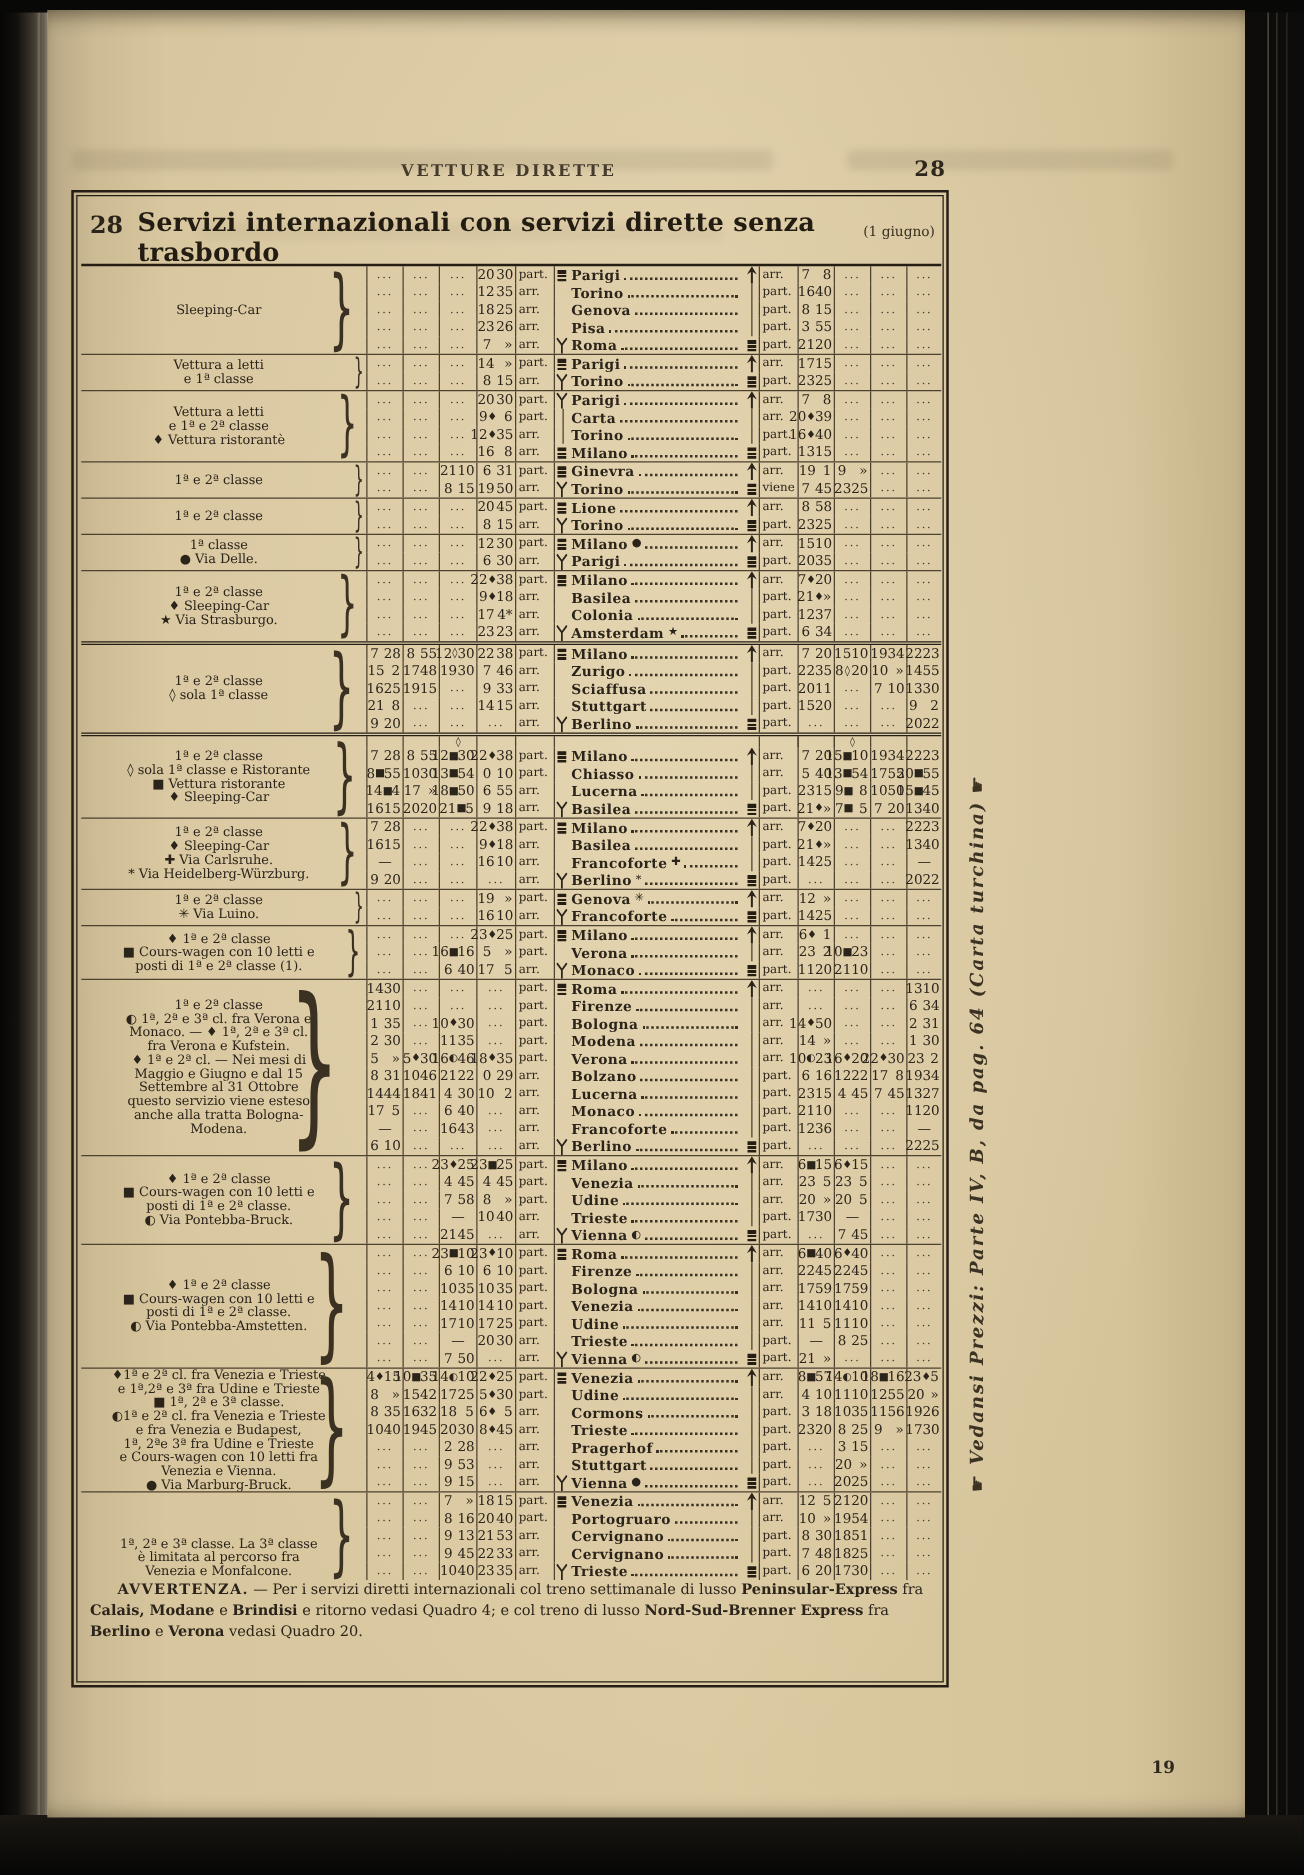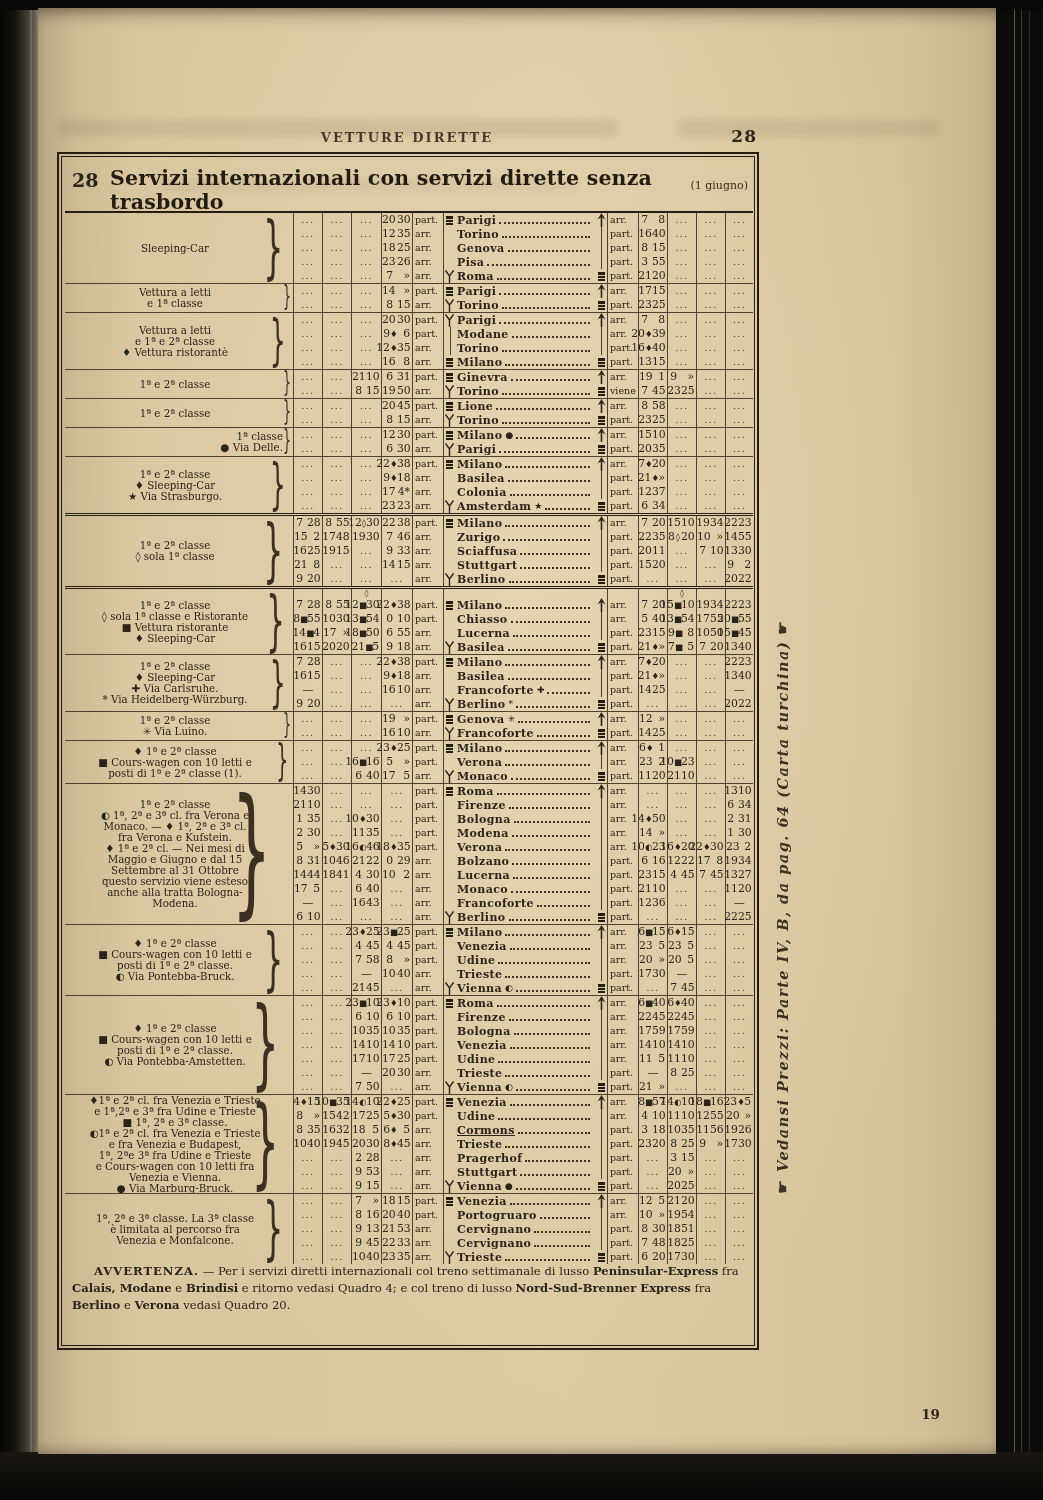--- a/index.html
+++ b/index.html
@@ -372,21 +372,21 @@
           <div class="time cell bl" style="grid-area: 2 / 5;">
             <span class="hh">9</span>
             <span class="sep">♦</span>
             <span class="mm">6</span>
           </div>
           <div class="da cell bl" style="grid-area: 2 / 6;">part.</div>
           <div class="mk cell bl" style="grid-area: 2 / 7;">
             <span class="mkshaft"></span>
           </div>
           <div class="station cell" style="grid-area: 2 / 8;">
-            <span class="nm">Modane</span>
+            <span class="nm">Carta</span>
             <span class="leader"></span>
           </div>
           <div class="mk cell" style="grid-area: 2 / 9;">
             <span class="mkshaft"></span>
           </div>
           <div class="da cell bl" style="grid-area: 2 / 10;">arr.</div>
           <div class="time cell bl" style="grid-area: 2 / 11;">
             <span class="hh">20</span>
             <span class="sep">♦</span>
             <span class="mm">39</span>
@@ -593,21 +593,21 @@
           <div class="time cell bl" style="grid-area: 2 / 11;">
             <span class="hh">23</span>
             <span class="sepsp"></span>
             <span class="mm">25</span>
           </div>
           <div class="dots cell bl" style="grid-area: 2 / 12;">...</div>
           <div class="dots cell bl" style="grid-area: 2 / 13;">...</div>
           <div class="dots cell bl" style="grid-area: 2 / 14;">...</div>
         </div>
         <div class="sect" style="grid-template-rows: repeat(2, 14px);">
-          <div class="lbl cell" style="height: auto; grid-area: 1 / 1 / span 2; text-align: right;">
+          <div class="lbl cell" style="height: auto; grid-area: 1 / 1 / span 2;">
             <div class="ln">1ª classe</div>
             <div class="ln">● Via Delle.</div>
             <span class="brace" style="font-size: 28px;">}</span>
           </div>
           <div class="dots cell bl" style="grid-area: 1 / 2;">...</div>
           <div class="dots cell bl" style="grid-area: 1 / 3;">...</div>
           <div class="dots cell bl" style="grid-area: 1 / 4;">...</div>
           <div class="time cell bl" style="grid-area: 1 / 5;">
             <span class="hh">12</span>
             <span class="sepsp"></span>
@@ -2477,21 +2477,21 @@
             <span class="sepsp"></span>
             <span class="mm">5</span>
           </div>
           <div class="time cell bl" style="grid-area: 3 / 5;">
             <span class="hh">6</span>
             <span class="sep">♦</span>
             <span class="mm">5</span>
           </div>
           <div class="da cell bl" style="grid-area: 3 / 6;">arr.</div>
           <div class="mk cell bl" style="grid-area: 3 / 7;"></div>
-          <div class="station cell" style="grid-area: 3 / 8; text-decoration: underline;">
+          <div class="station cell" style="grid-area: 3 / 8;">
             <span class="nm">Cormons</span>
             <span class="leader"></span>
           </div>
           <div class="mk cell" style="grid-area: 3 / 9;">
             <span class="mkshaft"></span>
           </div>
           <div class="da cell bl" style="grid-area: 3 / 10;">part.</div>
           <div class="time cell bl" style="grid-area: 3 / 11;">
             <span class="hh">3</span>
             <span class="sepsp"></span>
@@ -2640,21 +2640,21 @@
           <div class="dots cell bl" style="grid-area: 7 / 11;">...</div>
           <div class="time cell bl" style="grid-area: 7 / 12;">
             <span class="hh">20</span>
             <span class="sepsp"></span>
             <span class="mm">25</span>
           </div>
           <div class="dots cell bl" style="grid-area: 7 / 13;">...</div>
           <div class="dots cell bl" style="grid-area: 7 / 14;">...</div>
         </div>
         <div class="sect" style="grid-template-rows: repeat(5, 14px);">
-          <div class="lbl cell" style="height: auto; grid-area: 1 / 1 / span 5;">
+          <div class="lbl cell" style="height: auto; grid-area: 1 / 1 / span 5; justify-content: flex-end;">
             <div class="ln">1ª, 2ª e 3ª classe. La 3ª classe</div>
             <div class="ln">è limitata al percorso fra</div>
             <div class="ln">Venezia e Monfalcone.</div>
             <span class="brace" style="font-size: 70px;">}</span>
           </div>
           <div class="dots cell bl" style="grid-area: 1 / 2;">...</div>
           <div class="dots cell bl" style="grid-area: 1 / 3;">...</div>
           <div class="time cell bl" style="grid-area: 1 / 4;">
             <span class="hh">7</span>
             <span class="sepsp"></span>

